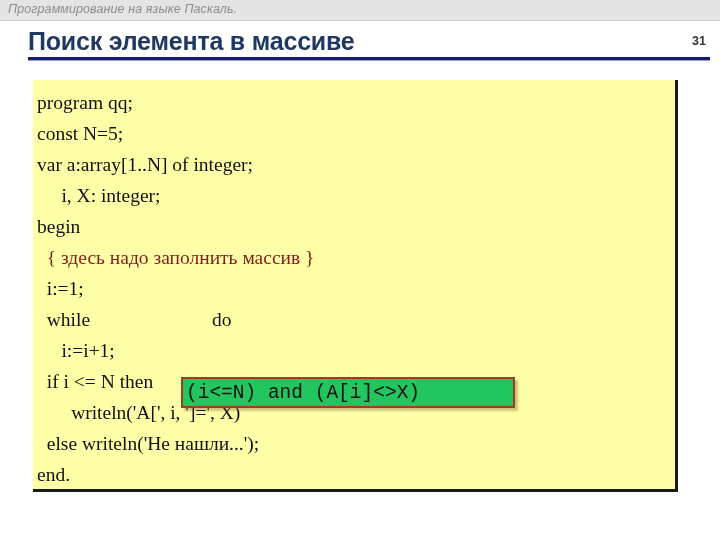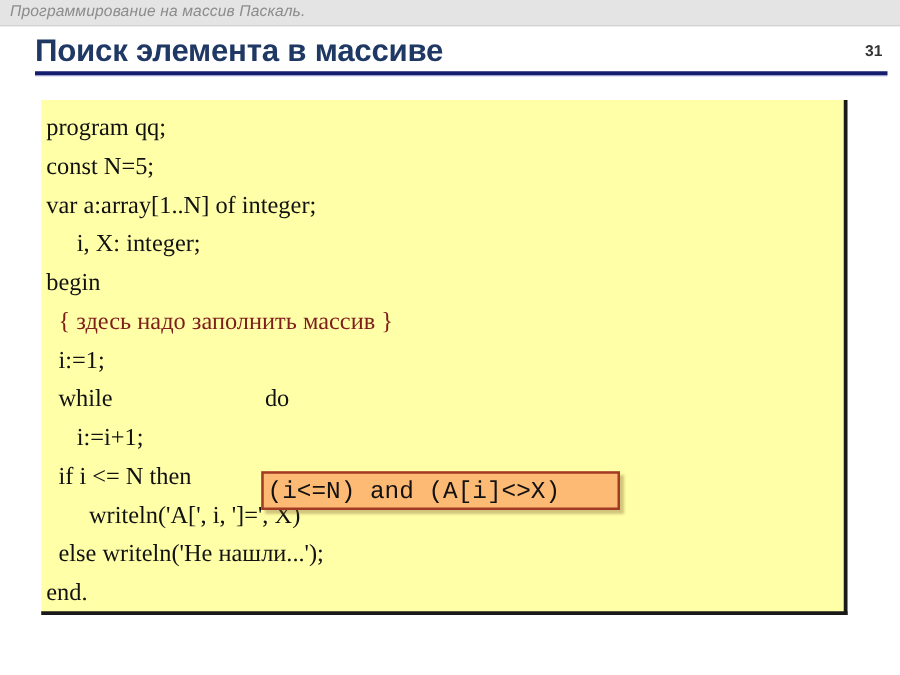--- a/index.html
+++ b/index.html
@@ -108,44 +108,43 @@
   }
   .code-comment {
     color: #7f1d1d;
   }
 
   
   #condition-highlight {
     position: absolute;
     left: 148px;
     top: 297px;
-    width: 287px;
+    width: 334px;
     height: 31px;
-    background: #fdba74;
+    background: #22c55e;
     border: 2px solid #a23a24;
     box-sizing: border-box;
     box-shadow: 3px 3px 2px rgba(120, 90, 40, 0.35);
-    margin-left: 28px;
   }
   #condition-highlight-text {
     position: absolute;
     left: 3px;
     top: 3px;
     font-family: "Liberation Mono", "DejaVu Sans Mono", monospace;
     font-size: 19.5px;
     line-height: 23px;
     color: #111111;
     white-space: pre;
   }
 </style>
 </head>
 <body>
 
 <div id="header-bar"></div>
-<div id="header-subject">Программирование на массив Паскаль.</div>
+<div id="header-subject">Программирование на языке Паскаль.</div>
 <div id="page-number">31</div>
 
 <div id="slide-title">Поиск элемента в массиве</div>
 <div id="title-rule"></div>
 <div id="title-rule-soft"></div>
 
 <div id="code-panel">
   <div id="code-lines"><div class="code-line">program qq;</div><div class="code-line">const N=5;</div><div class="code-line">var a:array[1..N] of integer;</div><div class="code-line">     i, X: integer;</div><div class="code-line">begin</div><div class="code-line code-comment">  { здесь надо заполнить массив }</div><div class="code-line">  i:=1;</div><div class="code-line">  while                         do</div><div class="code-line">     i:=i+1;</div><div class="code-line">  if i &lt;= N then</div><div class="code-line">       writeln('A[', i, ']=', X)</div><div class="code-line">  else writeln('Не нашли...');</div><div class="code-line">end.</div></div>
   <div id="condition-highlight">
     <div id="condition-highlight-text">(i&lt;=N) and (A[i]&lt;&gt;X)</div>

